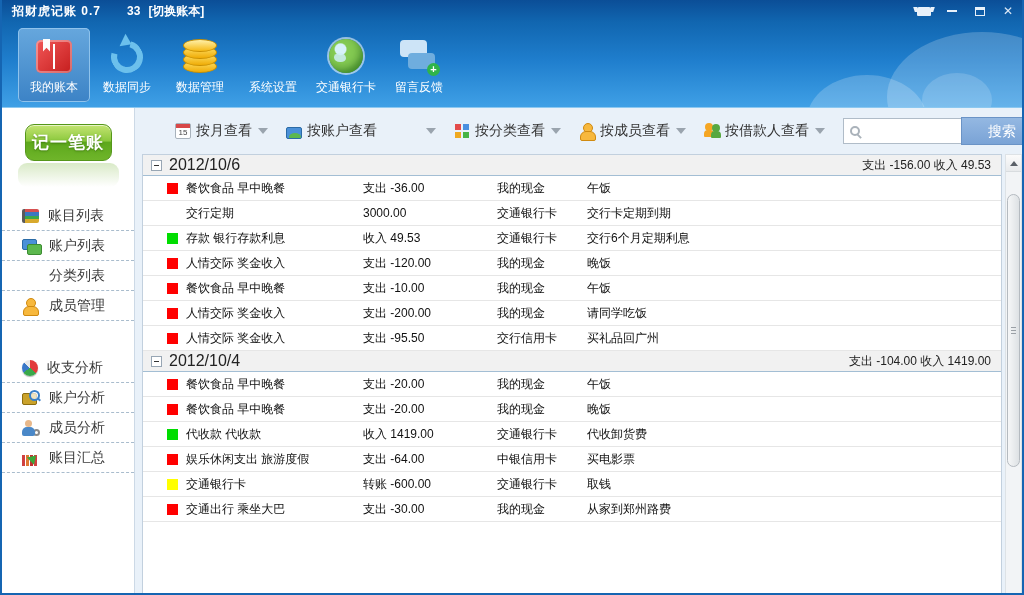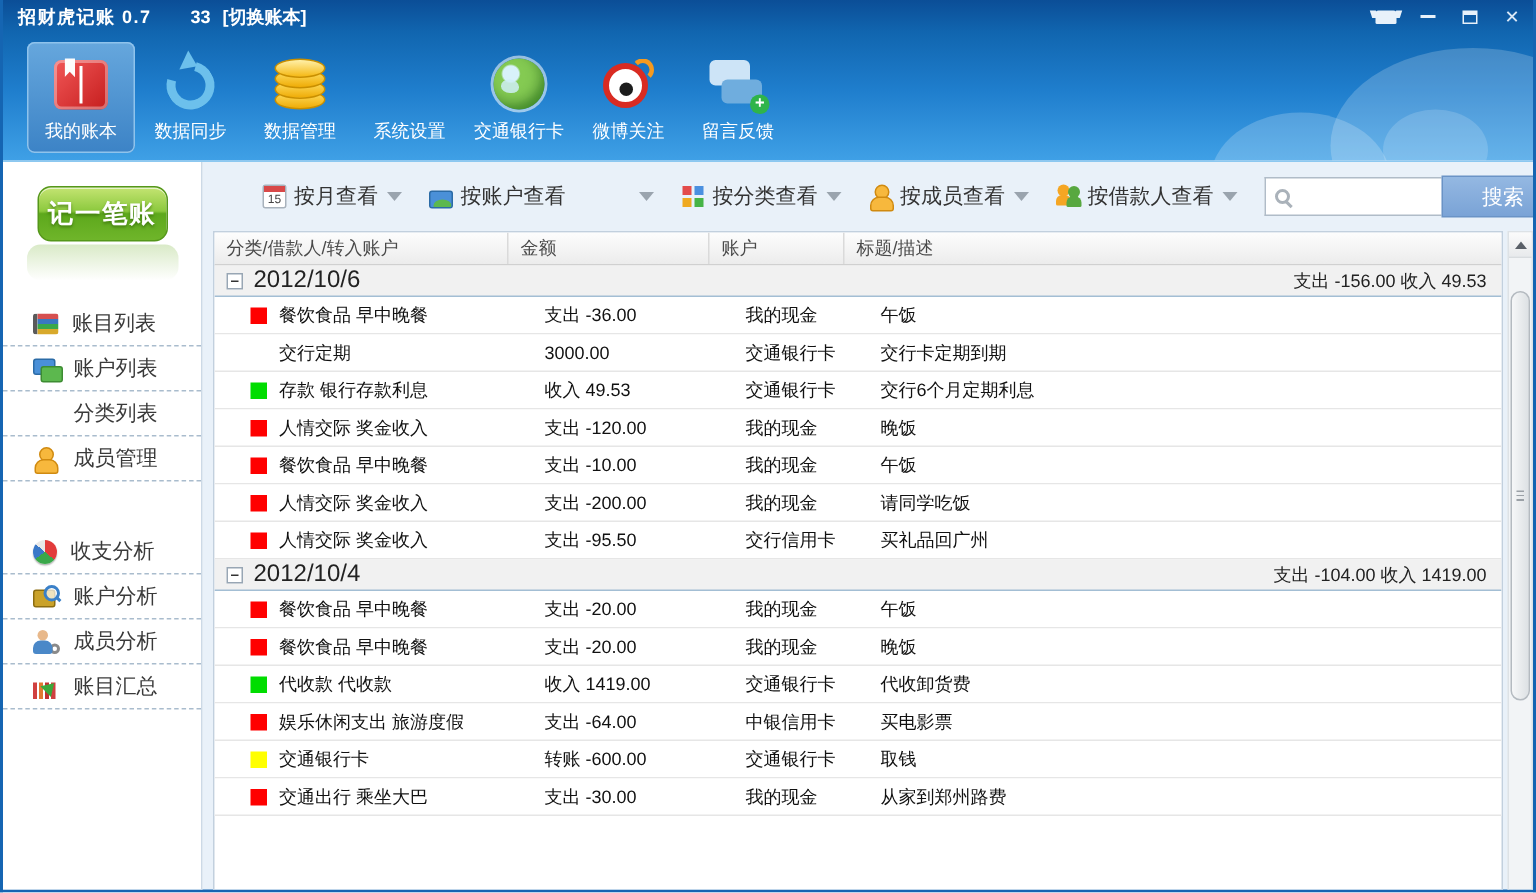--- a/index.html
+++ b/index.html
@@ -222,26 +222,20 @@
         </div>
         <div class="tb-item">
           <span class="tb-ic gear-icon"></span>
           <span class="tb-label">系统设置</span>
         </div>
         <div class="tb-item">
           <span class="tb-ic globe-icon"></span>
           <span class="tb-label">交通银行卡</span>
         </div>
         <div class="tb-item">
-          <span class="tb-ic weibo-icon">
-            <span class="wave"></span>
-          </span>
-          <span class="tb-label">微博关注</span>
-        </div>
-        <div class="tb-item">
           <span class="tb-ic feedback-icon">
             <span class="plus">+</span>
           </span>
           <span class="tb-label">留言反馈</span>
         </div>
       </div>
   </div>
 
   <div class="content">
     <div class="sidebar">
@@ -331,26 +325,20 @@
           <div class="search-box">
             <span class="mag"></span>
             <input class="search-input" type="text" value="" style="">
           </div>
           <div class="search-btn">搜索</div>
         </div>
       </div>
 
       <div class="table-zone">
         <div class="table">
-          <div class="thead" id="thead">
-              <div class="th">分类/借款人/转入账户</div>
-              <div class="th">金额</div>
-              <div class="th">账户</div>
-              <div class="th">标题/描述</div>
-            </div>
           <div id="tbody">
               <div class="group-row">
                 <span class="collapse-box"></span>
                 <span class="group-date">2012/10/6</span>
                 <span class="group-summary">支出 -156.00 收入 49.53</span>
               </div>
               <div class="data-row">
                 <span class="cell">
                   <span class="marker" style="background: rgb(255, 0, 0);"></span>
                   <span>餐饮食品 早中晚餐</span>

